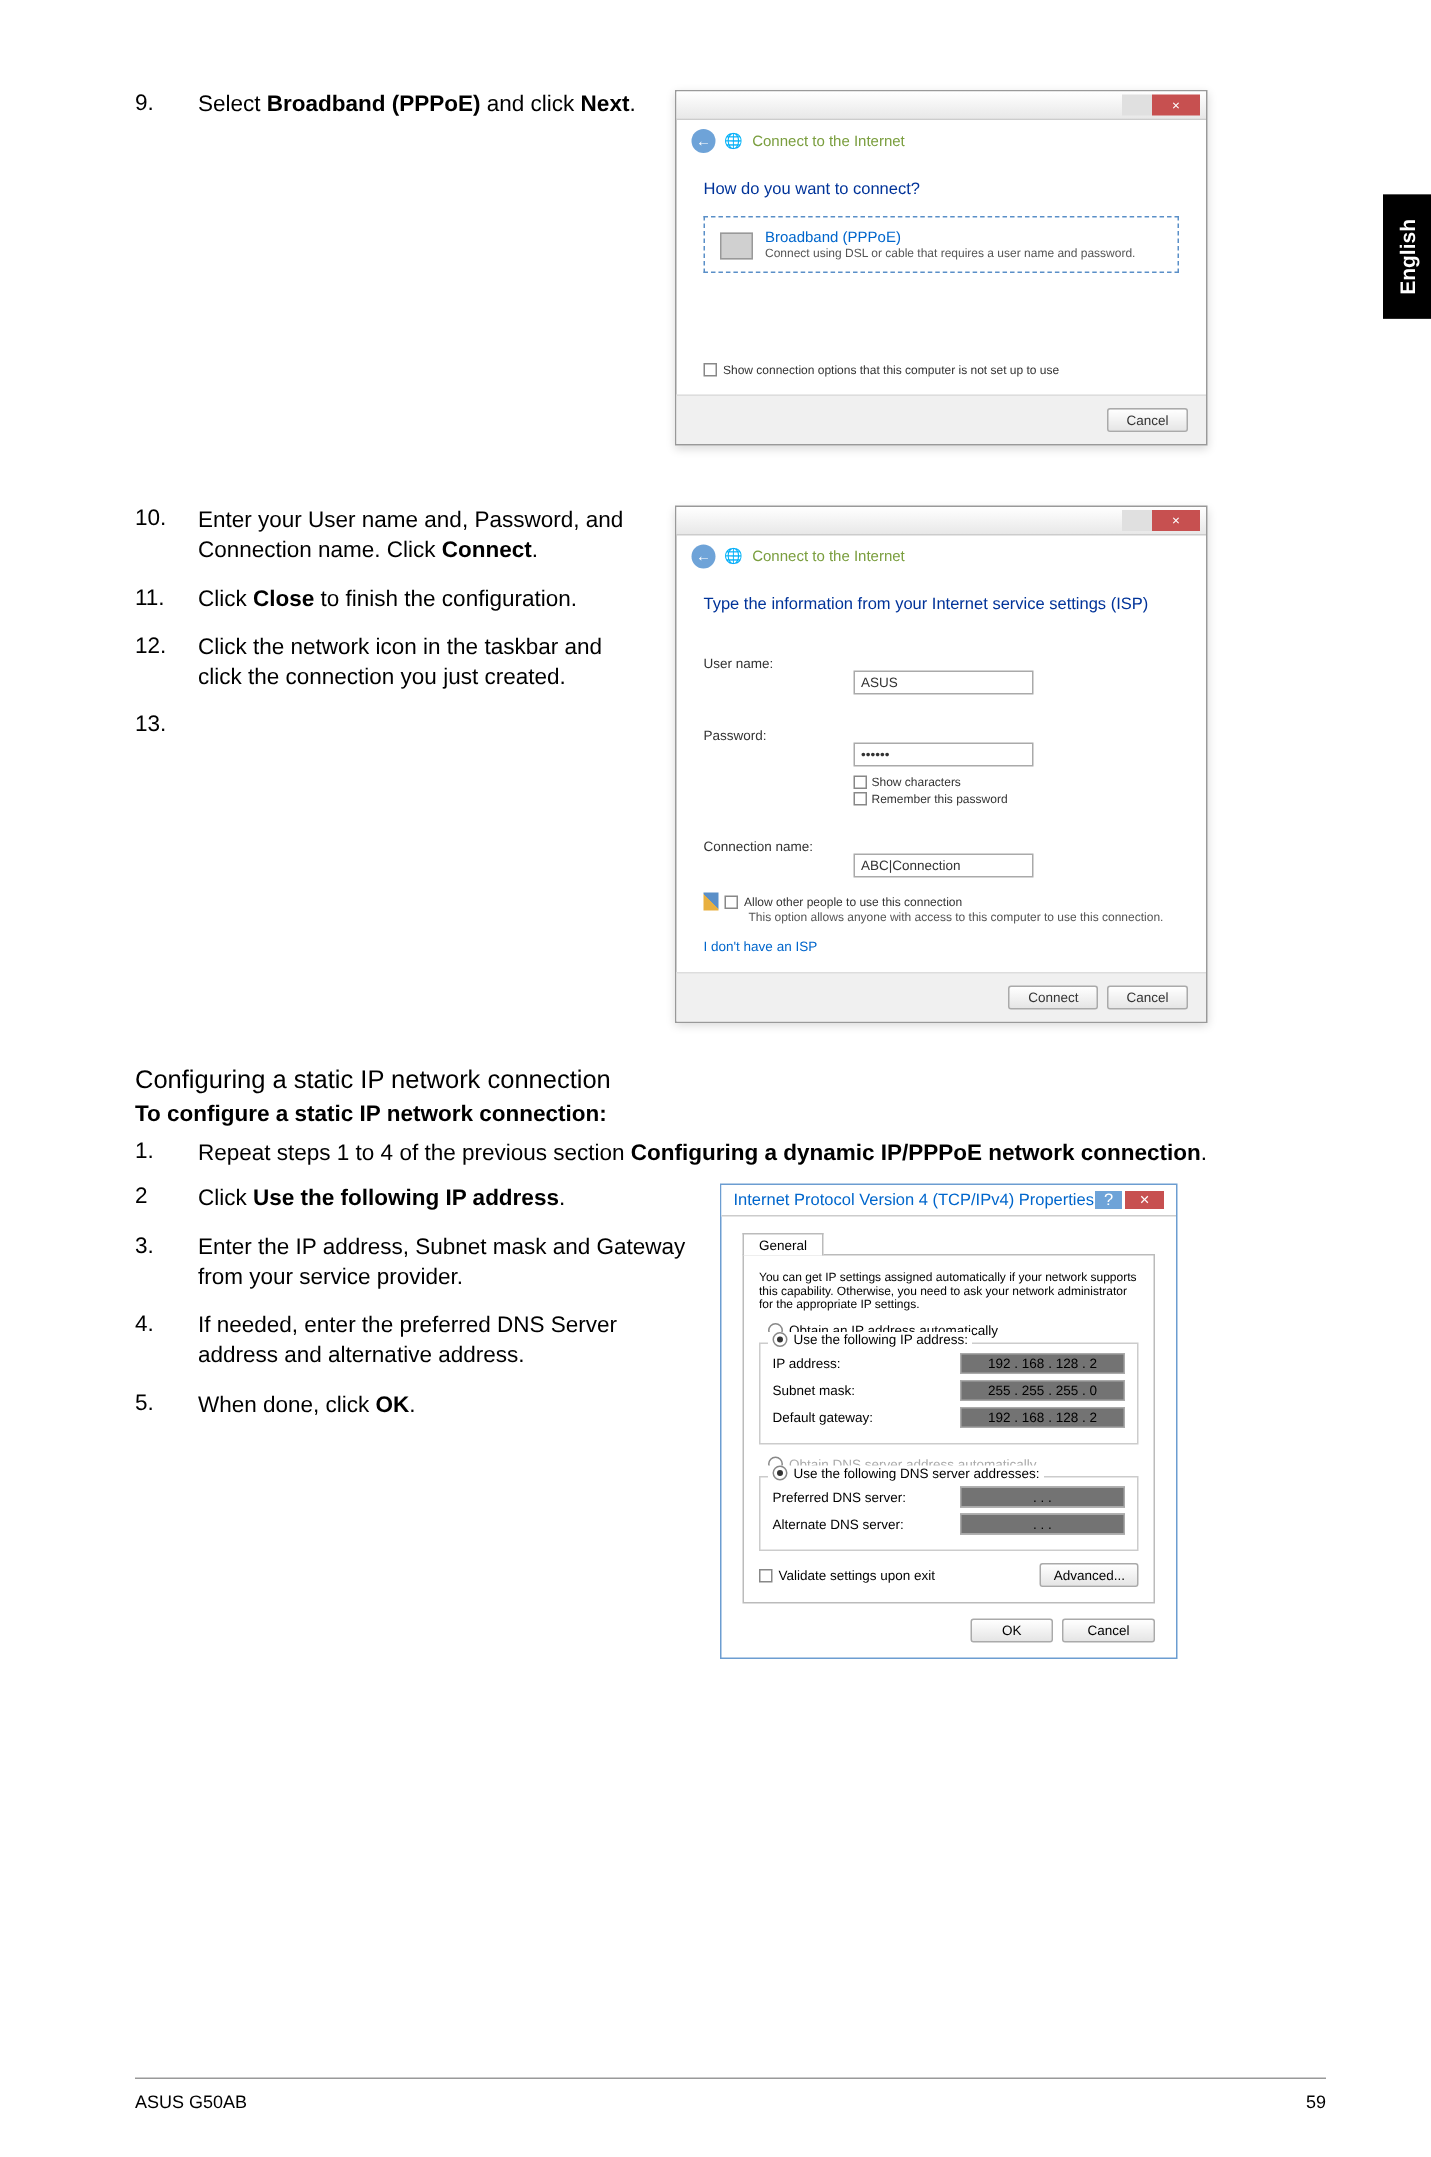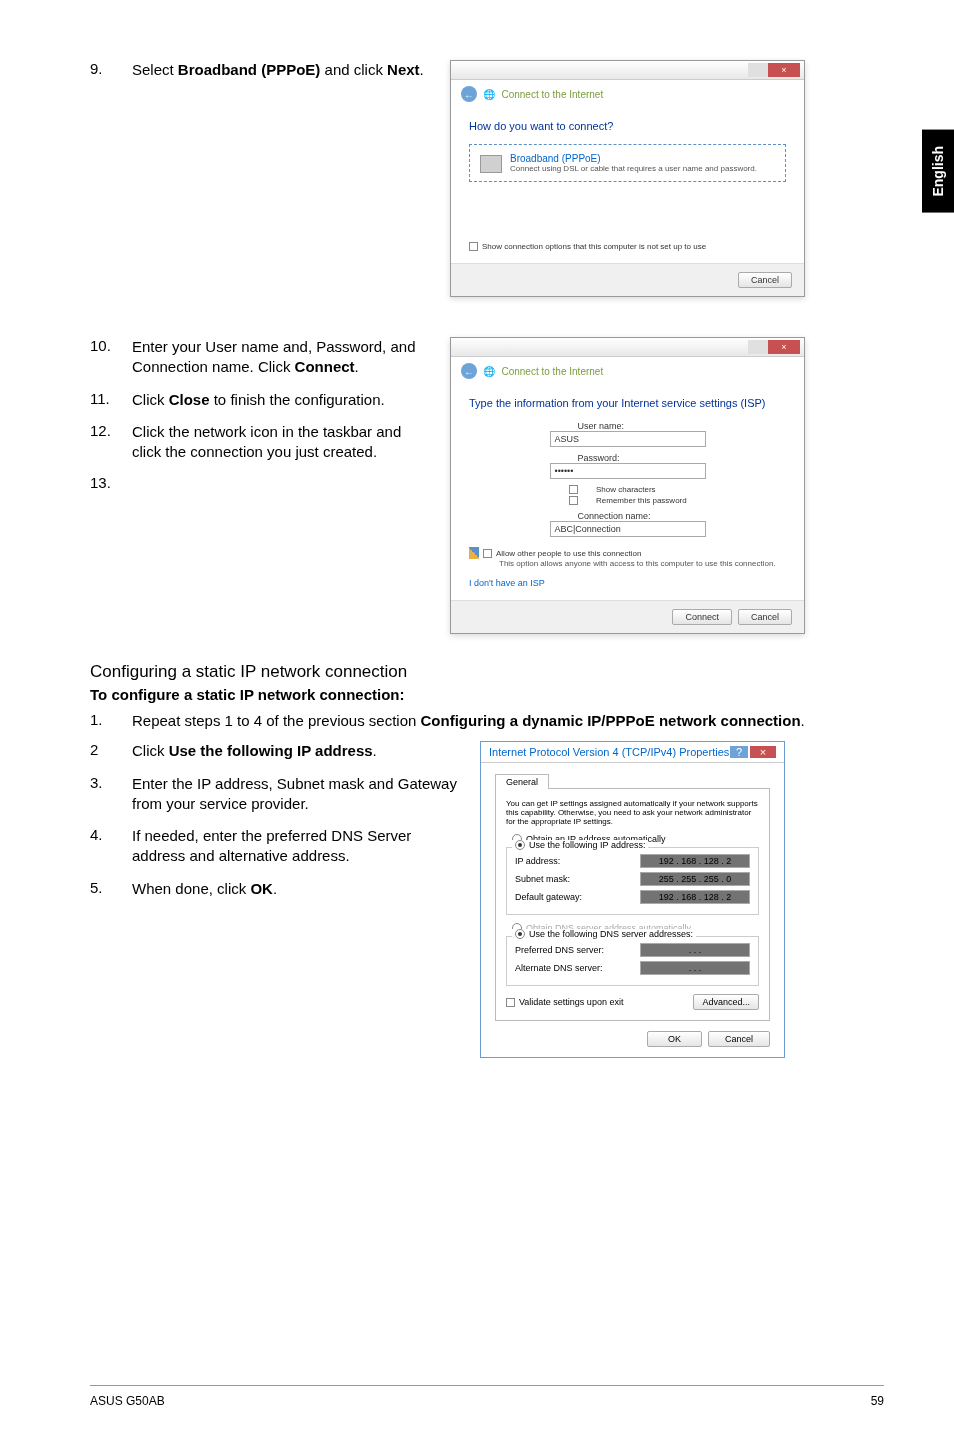--- a/index.html
+++ b/index.html
@@ -149,39 +149,39 @@
       border: 1px solid #aaa;
       background: linear-gradient(#fff, #e5e5e5);
       padding: 2px 12px;
       font-size: 9px;
       border-radius: 2px;
     }
     .form-row {
       display: flex;
       align-items: center;
       margin-bottom: 6px;
-      flex-direction: column;
     }
     .form-label {
       width: 100px;
       font-size: 9px;
     }
     .form-input {
       border: 1px solid #aaa;
       padding: 2px 4px;
       font-size: 9px;
-      width: 156px;
+      width: 120px;
       background: #fff;
+      margin-top: 26px;
     }
     .chkline {
       font-size: 8px;
       margin-left: 100px;
       display: flex;
       align-items: center;
-      gap: 18px;
+      gap: 3px;
       margin-bottom: 2px;
     }
     .allow-other {
       font-size: 8px;
       margin-top: 10px;
       display: flex;
       align-items: center;
       gap: 4px;
     }
     .allow-desc {

